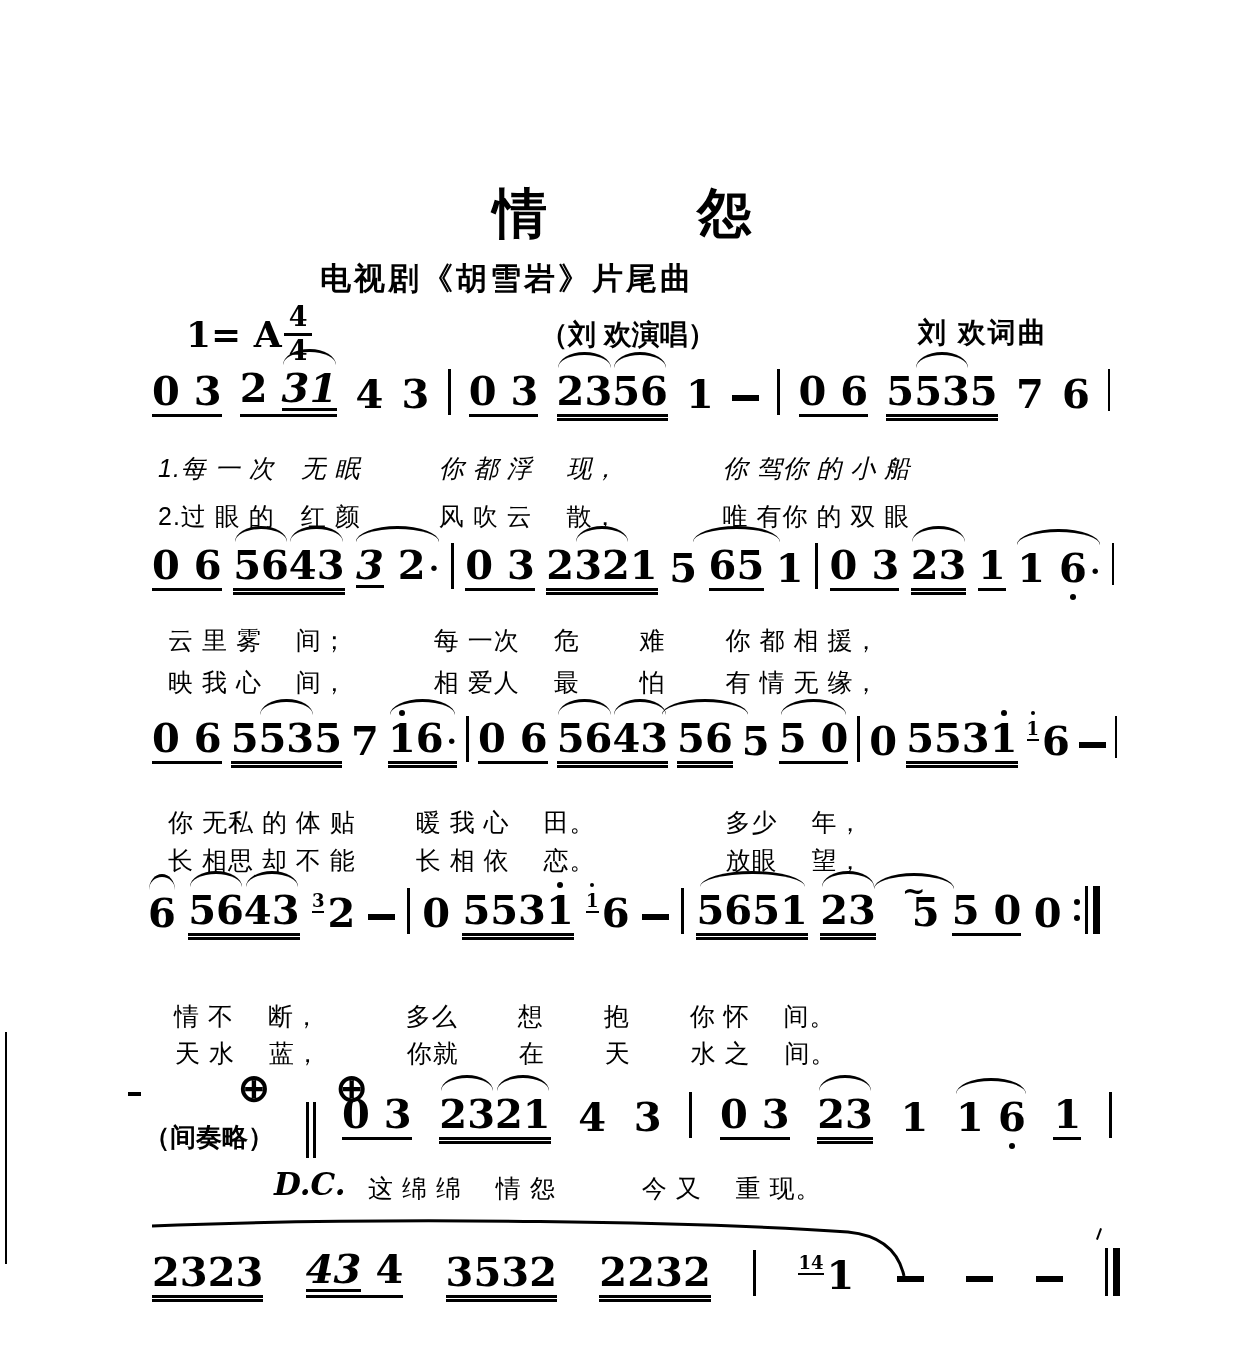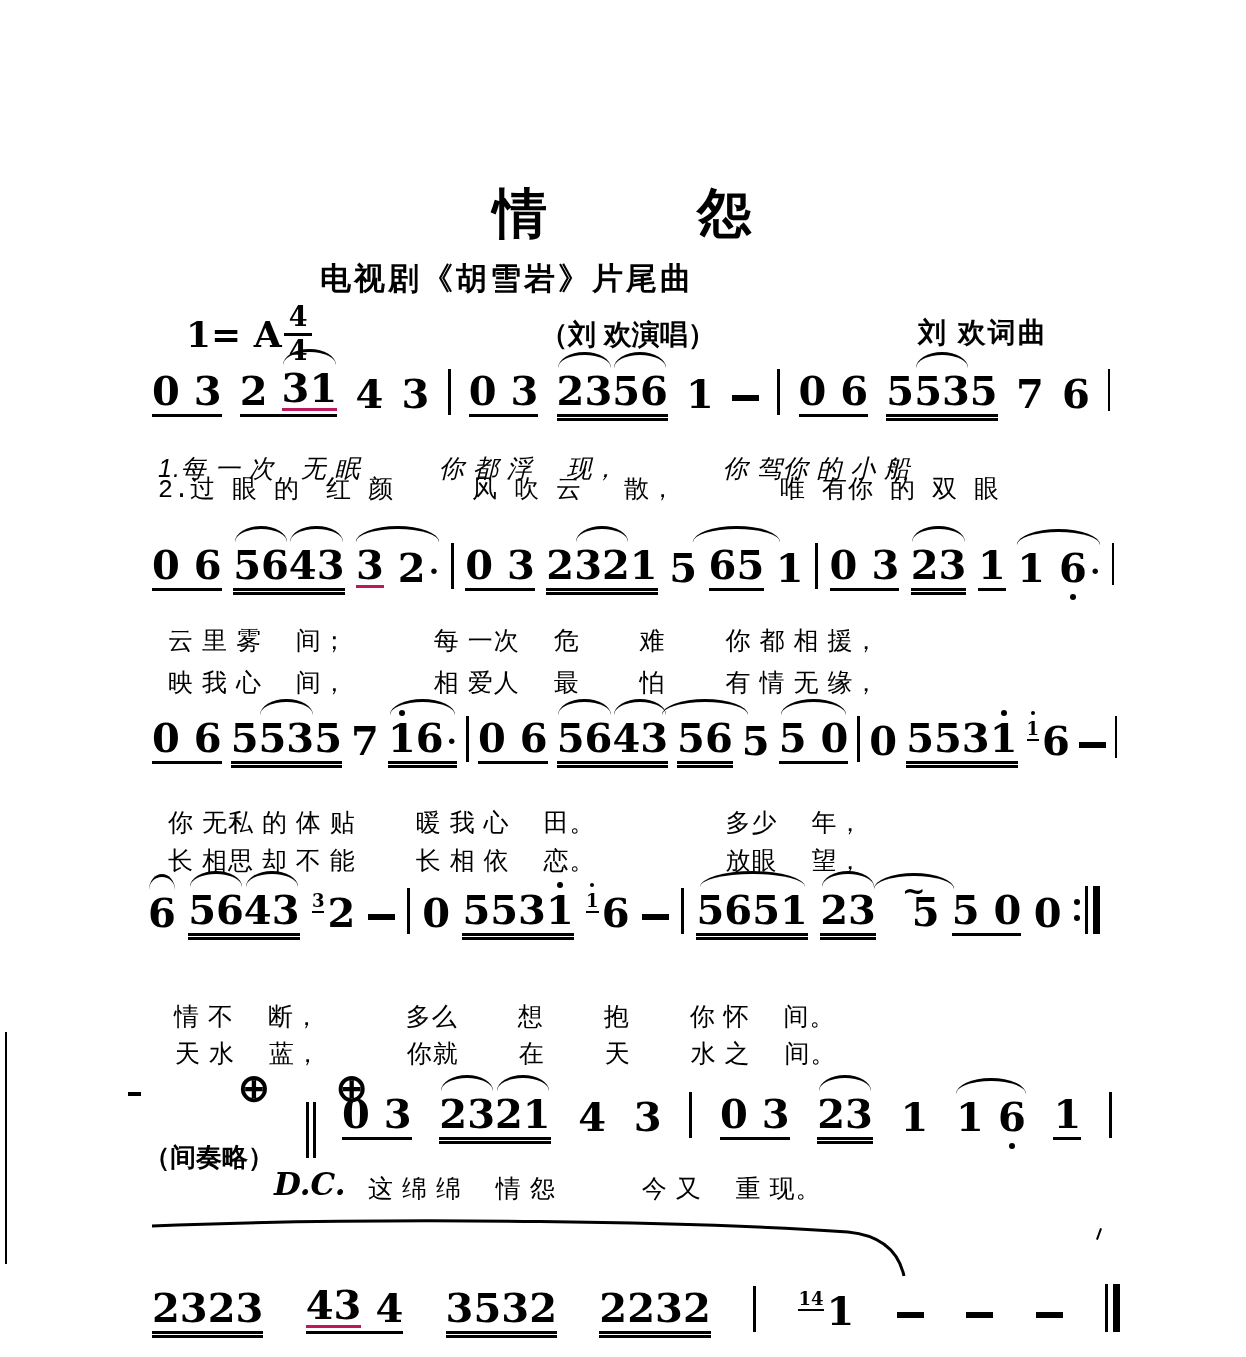--- a/index.html
+++ b/index.html
@@ -13,26 +13,26 @@
             font:bold 31px "Liberation Sans",sans-serif;letter-spacing:3px;}
   .keysig{left:186px;top:302px;font:bold 36px "DejaVu Serif",serif;display:flex;align-items:center;gap:2px;}
   .meter{display:inline-flex;flex-direction:column;align-items:center;
          font:bold 27px "DejaVu Serif",serif;line-height:1.1;}
   .meter .num{border-bottom:3px solid #000;padding:0 5px 1px;}
   .performer{left:540px;top:316px;font:bold 28px "Liberation Sans",sans-serif;}
   .credit{left:918px;top:314px;font:bold 28px "Liberation Sans",sans-serif;letter-spacing:2px;}
   
   .noterow{display:flex;align-items:flex-end;justify-content:space-between;
            font:bold 40px "DejaVu Serif",serif;line-height:1;}
-  .grp{display:inline-flex;align-items:flex-end;position:relative;padding-bottom:3px;}
+  .grp{display:inline-flex;position:relative;padding-bottom:3px;}
   .gu1,.gu2{border-bottom:3px solid #000;}
   .gu2::after{content:"";position:absolute;left:0;right:0;bottom:-7px;height:3px;background:#000;}
   .tok{display:inline-block;position:relative;white-space:pre;}
   .tok span{white-space:pre;position:relative;display:inline-block;}
-  .tu1{border-bottom:3px solid #be185d;}
+  .tu1{border-bottom:3px solid #000000;font-style:italic;}
   .slur::before{content:"";position:absolute;left:3%;right:3%;top:-19px;height:13px;
                 border-top:3px solid #000;border-radius:50% 50% 0 0/100% 100% 0 0;}
   .slur-w::before{left:-28%;right:-28%;}
   .gslur::before{content:"";position:absolute;left:0;right:0;top:-19px;height:13px;
                 border-top:3px solid #000;border-radius:50% 50% 0 0/100% 100% 0 0;}
   .hi::before{content:"";position:absolute;top:-8px;left:50%;transform:translateX(-50%);
               width:6px;height:6px;border-radius:50%;background:#000;}
   .lo::after{content:"";position:absolute;bottom:-12px;left:50%;transform:translateX(-50%);
              width:6px;height:6px;border-radius:50%;background:#000;}
   .da{font-size:30px;margin-left:3px;align-self:center;}
@@ -45,21 +45,21 @@
   .bar{width:3px;height:46px;background:#000;margin-bottom:2px;}
   .tickbar{width:2px;height:42px;background:#000;margin-bottom:6px;}
   .dash{width:27px;height:6px;background:#000;margin-bottom:16px;}
   .rep,.endbar{display:flex;align-items:center;gap:5px;margin-bottom:2px;height:48px;}
   .dots{display:flex;flex-direction:column;gap:10px;}
   .dots i{width:6px;height:6px;border-radius:50%;background:#000;}
   .thin{width:3px;height:48px;background:#000;}
   .thick{width:7px;height:48px;background:#000;}
   .lyric{position:absolute;font:25px "Liberation Sans",sans-serif;white-space:pre;letter-spacing:1px;}
   .coda{font-size:38px;font-weight:bold;display:flex;gap:66px;}
-  .intl-label{font:bold 26px "Liberation Sans",sans-serif;margin-top:20px;}
+  .intl-label{font:bold 26px "Liberation Sans",sans-serif;}
   .dbar{display:flex;gap:4px;}
   .dbar i{width:3px;height:56px;background:#000;display:block;}
   .dc{font:italic bold 31px "DejaVu Serif",serif;margin-left:8px;}
   svg{position:absolute;overflow:visible;}
   .artifact{background:#000;}
 </style>
 </head>
 <body>
 
 <div class="abs title-row">
@@ -117,21 +117,21 @@
     </span>
     <span class="grp">
       <span class="tok"><span>7</span></span>
     </span>
     <span class="grp">
       <span class="tok"><span>6</span></span>
     </span>
     <span class="tickbar"></span>
   </div>
 <div class="lyric" id="lyrics-0-0" style="left:158px;top:452px;font-style:italic;">1.每 一 次　无 眠　　　你 都 浮　 现，　　　　你 驾你 的 小 船</div>
-<div class="lyric" id="lyrics-0-1" style="left:158px;top:472px;font-family:Liberation Mono, monospace;">2.过 眼 的　红 颜　　　风 吹 云　 散，　　　　唯 有你 的 双 眼</div>
+<div class="lyric" id="lyrics-0-1" style="left:158px;top:500px;">2.过 眼 的　红 颜　　　风 吹 云　 散，　　　　唯 有你 的 双 眼</div>
 
 <div class="abs noterow" id="notes-1" style="left:152px;top:543px;width:962px;">
     <span class="grp gu1">
       <span class="tok"><span>0</span><span> </span><span>6</span></span>
     </span>
     <span class="grp gu2">
       <span class="tok slur"><span>5</span><span>6</span></span>
       <span class="tok slur"><span>4</span><span>3</span></span>
     </span>
     <span class="grp gslur">
@@ -317,21 +317,21 @@
     </span>
     <span class="bar"></span>
   </div>
 <div class="abs dc" style="left:266px;top:1166px;">D.C.</div>
 <div class="lyric" id="lyrics-4-0" style="left:368px;top:1172px;">这 绵 绵　 情 怨　　　 今 又　 重 现。</div>
 
 <svg style="left:148px;top:1210px;" width="790" height="80" viewBox="0 0 790 80">
   <path d="M4,16 C250,6 560,12 700,22 C740,26 752,48 756,66" stroke="#000" stroke-width="3" fill="none"></path>
 </svg>
 
-<div class="abs noterow" id="notes-5" style="left:152px;top:1248px;width:968px;margin-top:36px;">
+<div class="abs noterow" id="notes-5" style="left:152px;top:1248px;width:968px;">
     <span class="grp gu2">
       <span class="tok"><span>2</span><span>3</span><span>2</span><span>3</span></span>
     </span>
     <span class="grp gu1">
       <span class="tok tu1"><span>4</span><span>3</span></span>
       <span class="tok"><span> </span><span>4</span></span>
     </span>
     <span class="grp gu2">
       <span class="tok"><span>3</span><span>5</span><span>3</span><span>2</span></span>
     </span>

